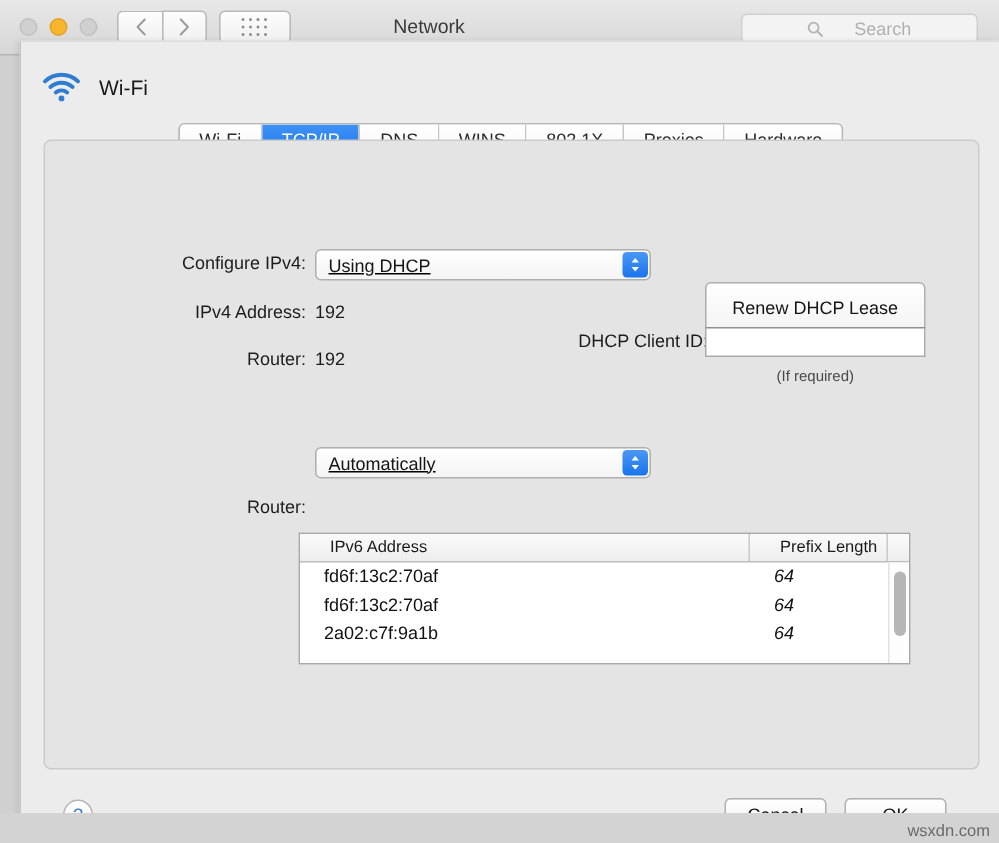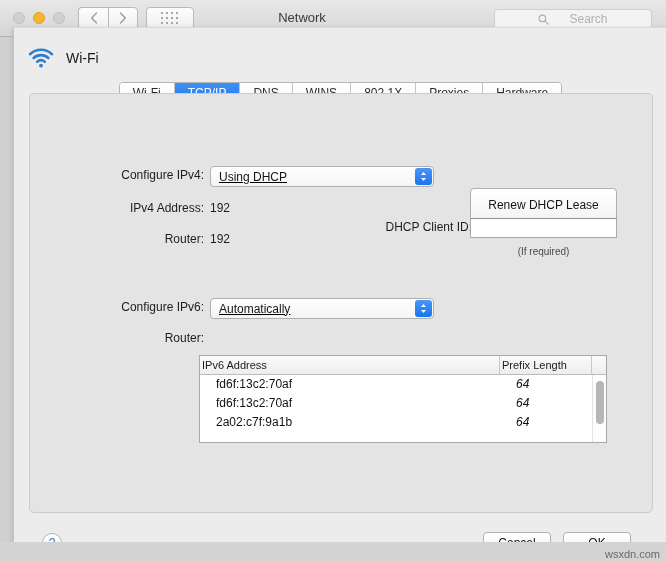--- a/index.html
+++ b/index.html
@@ -86,21 +86,20 @@
   }
   .dots i { width: 2px; height: 2px; background: #8d8d8d; border-radius: 50%; display:block; }
 
   .wintitle {
     position: absolute;
     left: 0; top: 10px;
     width: 572px;
     text-align: center;
     font-size: 13px;
     color: #3a3a3a;
-    padding-left: 16px;
   }
 
   .searchfield {
     position: absolute;
     right: 14px; top: 9px;
     width: 158px; height: 20px;
     background: #f3f3f3;
     border: 1px solid #cfcfcf;
     border-radius: 4px;
     display: flex; align-items: center; justify-content: center;
@@ -267,21 +266,21 @@
     display: flex;
     height: 19px;
     background: linear-gradient(to bottom, #fbfbfb, #ededed);
     border-bottom: 1px solid #bcbcbc;
     box-sizing: border-box;
   }
   .th {
     font-size: 11px;
     color: #1a1a1a;
     line-height: 18px;
-    padding-left: 2px;
+    padding-left: 20px;
     box-sizing: border-box;
     border-right: 1px solid #c9c9c9;
     white-space: nowrap;
     overflow: hidden;
   }
   .th.c1 { width: 300px; }
   .th.c2 { width: 92px; }
   .th.c3 { width: 14px; padding-left: 0; border-right: none; }
 
   .tbody { position: relative; }
@@ -473,23 +472,20 @@
     <div class="pushbtn" style="position:absolute; left:456px; top:160px; width:147px;">Renew DHCP Lease</div>
 
     <div class="row" style="left:338px; top:192px; width:120px; justify-content:flex-end;">
       <span class="lbl">DHCP Client ID:</span>
     </div>
     <div class="textfield" style="position:absolute; left:456px; top:190px; width:147px;"></div>
     <div style="position:absolute; left:456px; top:213px; width:147px; text-align:center;">
       <span class="hint">(If required)</span>
     </div>
 
-    <div class="row" style="left:70px; top:272px; width:120px; justify-content:flex-end;">
-      <span class="lbl">Configure IPv6:</span>
-    </div>
     <div class="popup" style="position:absolute; left:196px; top:270px; width:224px;">
       <span class="ptext">Automatically</span>
       <span class="arrowbox">
         <svg width="9" height="13" viewBox="0 0 9 13">
           <path d="M4.5 2 L7 5 L2 5 Z" fill="#ffffff"></path>
           <path d="M4.5 11 L7 8 L2 8 Z" fill="#ffffff"></path>
         </svg>
       </span>
     </div>
 

